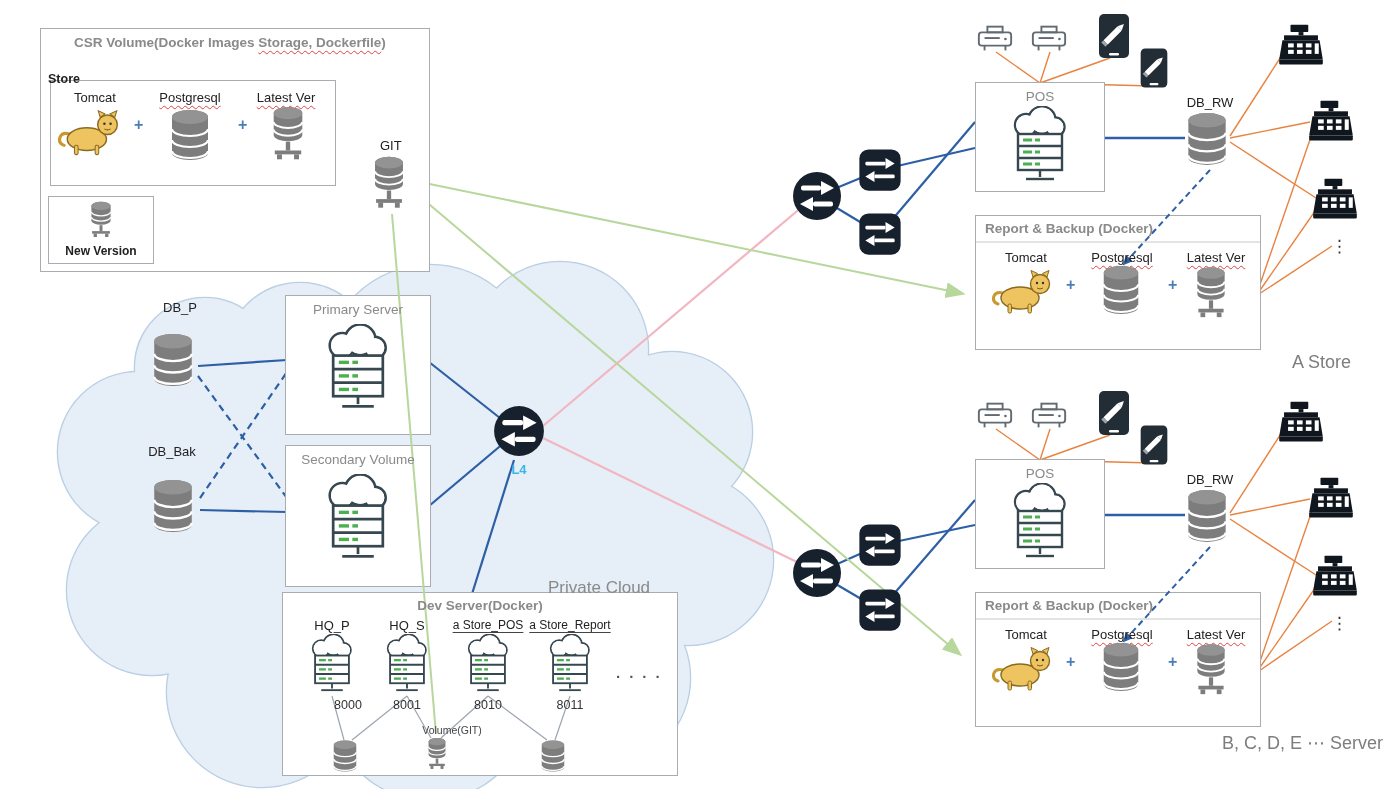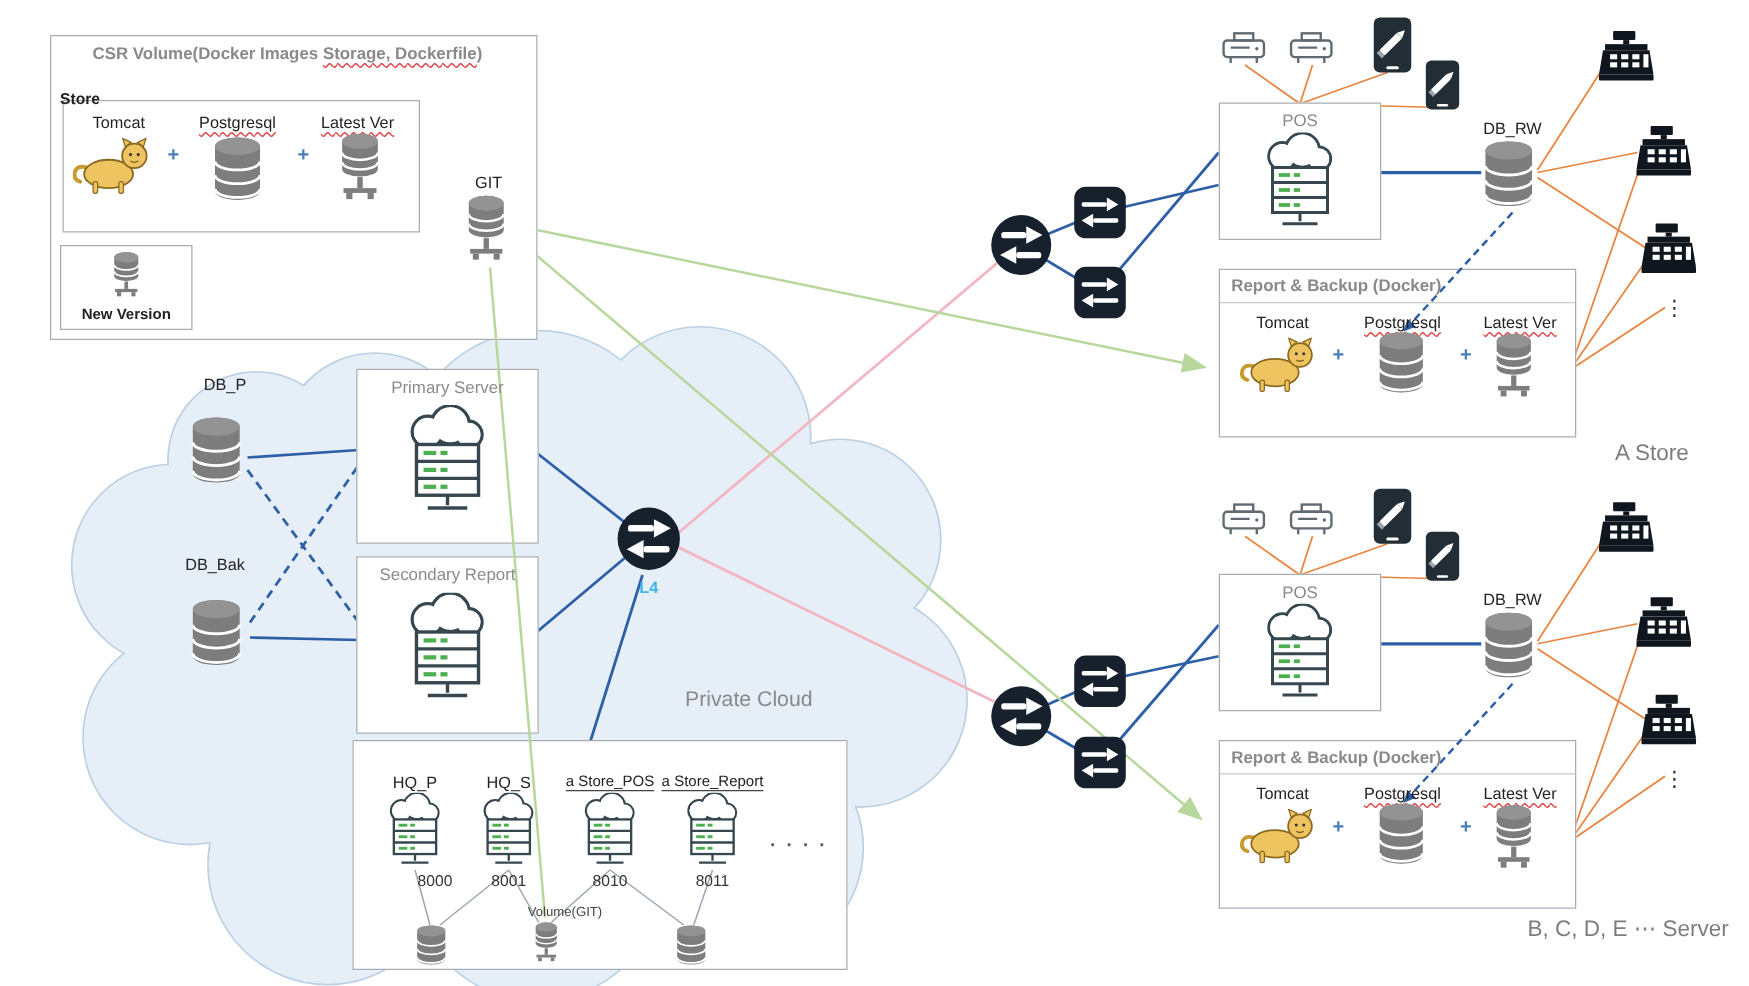--- a/index.html
+++ b/index.html
@@ -14,21 +14,21 @@
   .t-grey-n { color:#8a8a8a; font-weight:400; font-size:13.5px; }
   .center { text-align:center; }
   .icon { position:absolute; z-index:3; }
   .icon svg { width:100%; height:100%; display:block; }
   .plus { position:absolute; z-index:3; color:#4a7ebb; font-weight:700; font-size:16px; }
   .misspell { text-decoration:underline wavy #e04343 1px; text-underline-offset:3px; }
   .uline { text-decoration:underline solid #444 1px; text-underline-offset:3px; }
   .port { font-size:12.5px; color:#333; }
   .store-name { position:absolute; z-index:3; font-size:18px; color:#7d7d7d; white-space:nowrap; }
   .l4 { color:#3ab5e9; font-weight:700; font-size:13px; }
-  .cloud-lbl { font-size:17px; color:#8a8a8a; }
+  .cloud-lbl { font-size:17px; color:#8a8a8a;margin-top:28px; }
   .vdots { font-size:17px; color:#333; }
   .dots { font-size:15px; color:#555; letter-spacing:2px; font-weight:700; }
   .vol-lbl { font-size:10.5px; color:#444; }
   .nv { font-size:12px; font-weight:700; color:#222; }
 </style>
 </head>
 <body>
 
 <div class="stage">
 
@@ -337,35 +337,36 @@
         <use href="#i-db"></use>
       </svg>
     </div>
 
   <div class="lbl t-grey-n center" style="left:285px;top:302px;width:146px">Primary Server</div>
   <div class="icon" style="left:321px;top:324px;width:74px;height:88px">
       <svg>
         <use href="#i-server"></use>
       </svg>
     </div>
-  <div class="lbl t-grey-n center" style="left:285px;top:452px;width:146px">Secondary Report</div>
+  <div class="lbl t-grey-n center" style="left:285px;top:452px;width:146px">Secondary Volume</div>
   <div class="icon" style="left:321px;top:474px;width:74px;height:88px">
       <svg>
         <use href="#i-server"></use>
       </svg>
     </div>
 
   <div class="icon" style="left:492px;top:404px;width:54px;height:54px">
       <svg>
         <use href="#i-router"></use>
       </svg>
     </div>
   <div class="lbl l4 center" style="left:496px;top:462px;width:46px">L4</div>
   <div class="lbl cloud-lbl" style="left:548px;top:550px">Private Cloud</div>
 
+  <div class="lbl t-grey center" style="left:282px;top:598px;width:396px">Dev Server(Docker)</div>
   <div class="lbl center" style="left:302px;top:618px;width:60px">HQ_P</div>
   <div class="lbl center" style="left:377px;top:618px;width:60px">HQ_S</div>
   <div class="lbl center uline" style="left:448px;top:618px;width:80px;font-size:12px">a Store_POS</div>
   <div class="lbl center uline" style="left:525px;top:618px;width:90px;font-size:12px">a Store_Report</div>
   <div class="icon" style="left:302px;top:634px;width:60px;height:60px">
       <svg>
         <use href="#i-server"></use>
       </svg>
     </div>
   <div class="icon" style="left:377px;top:634px;width:60px;height:60px">

